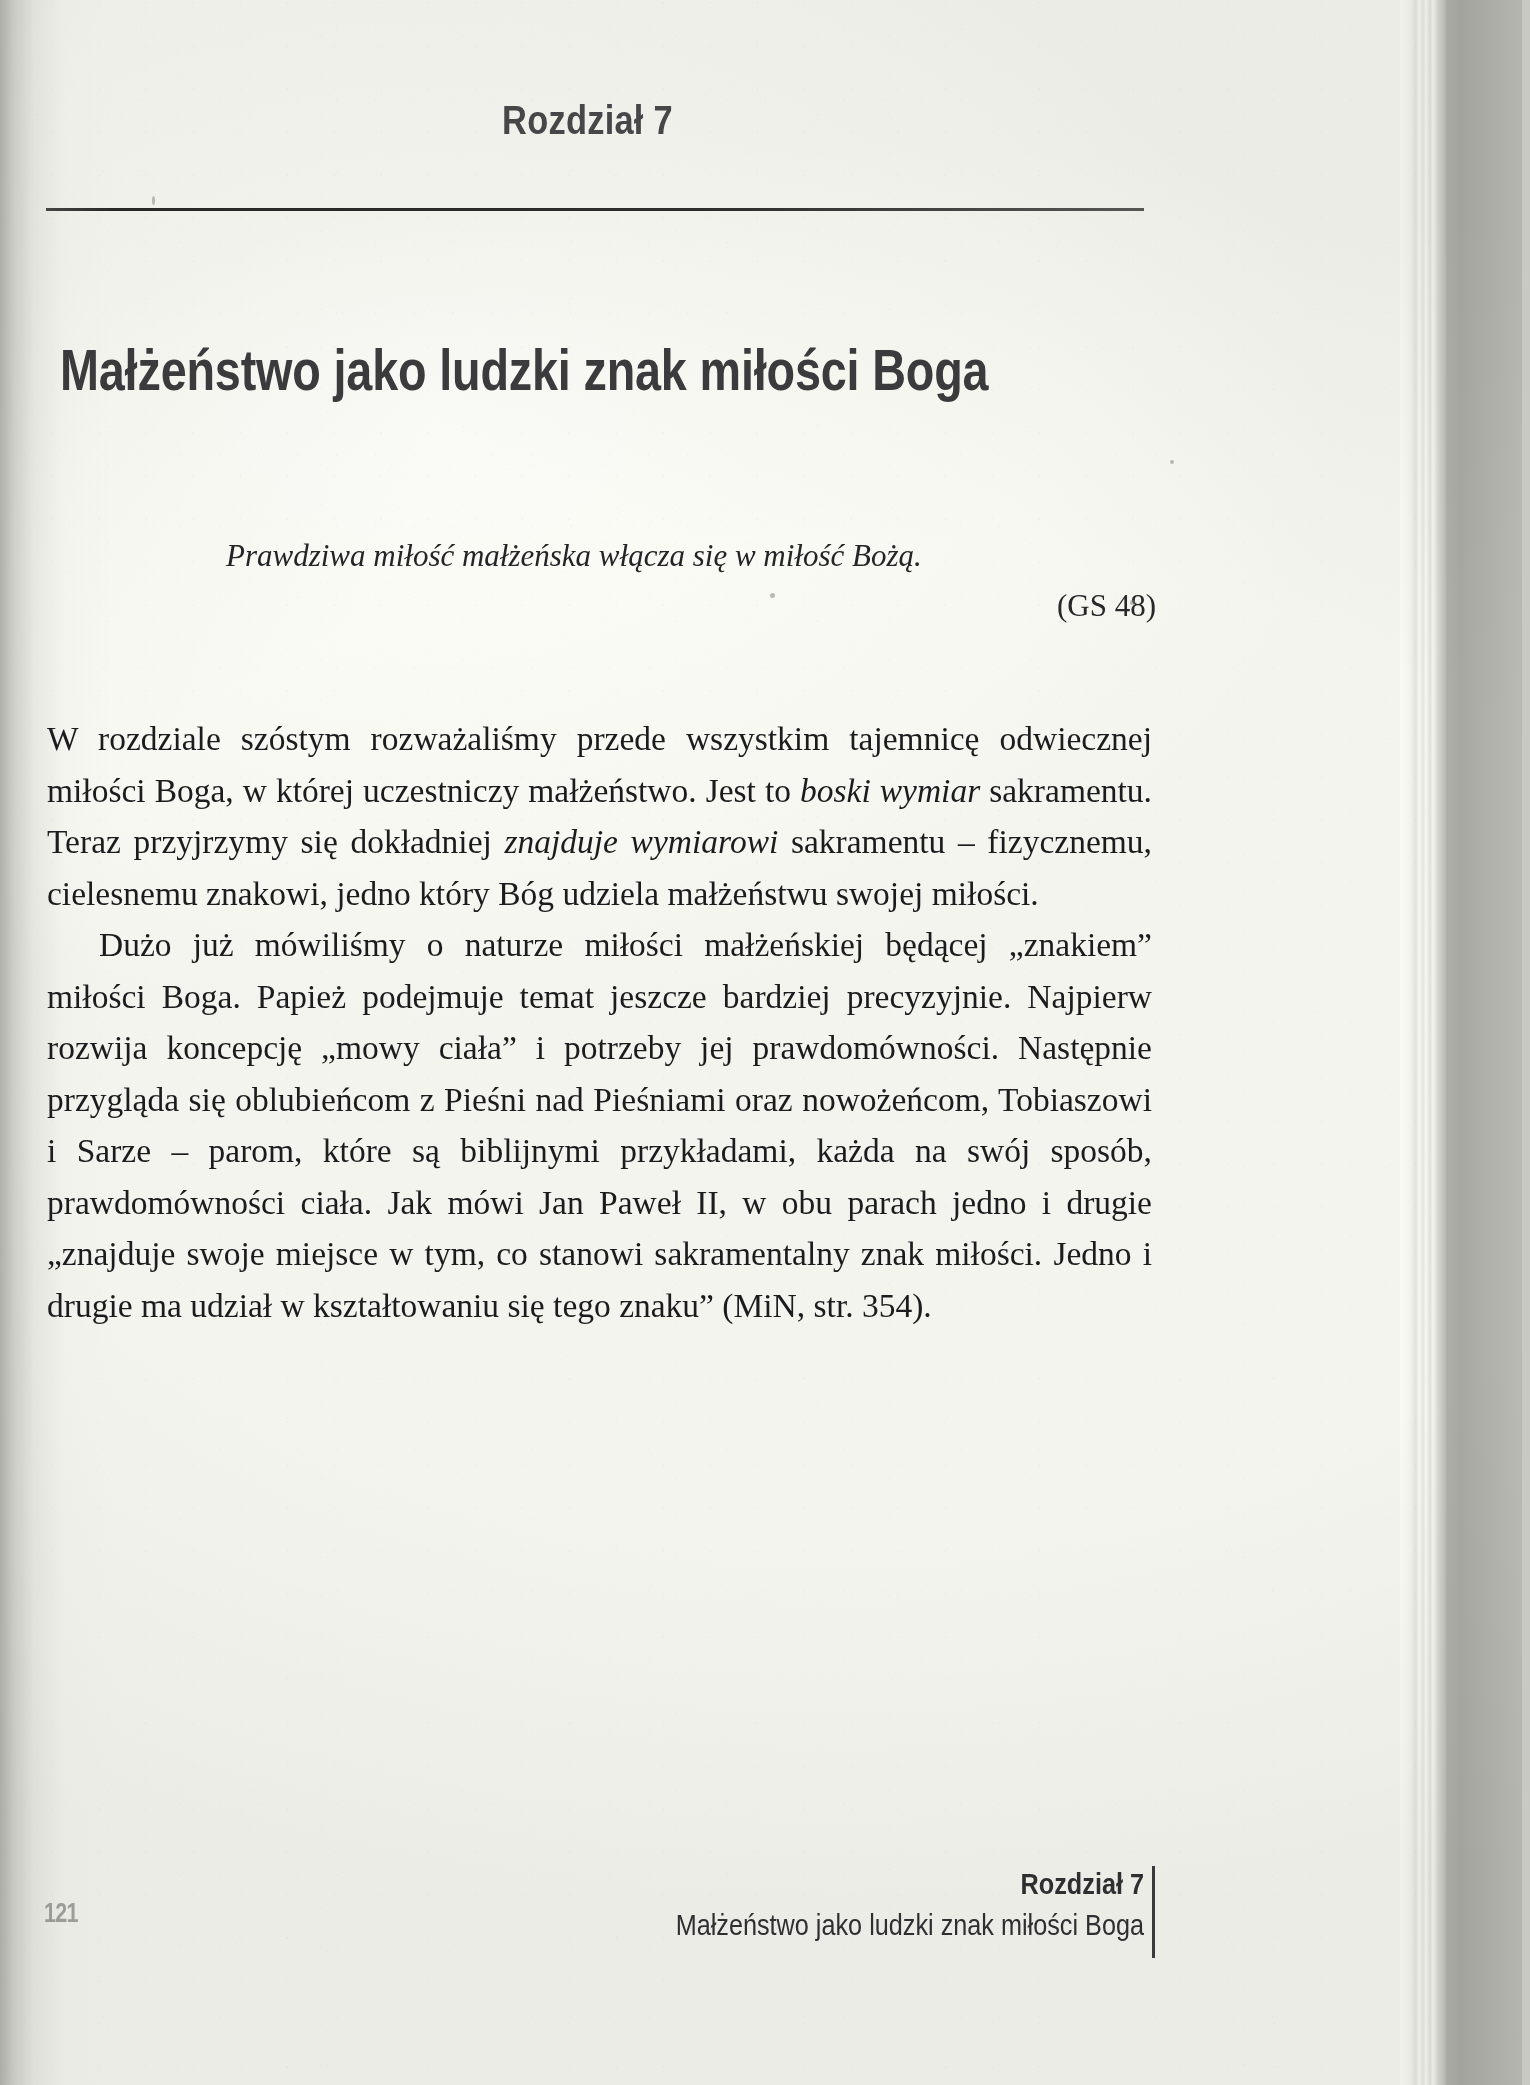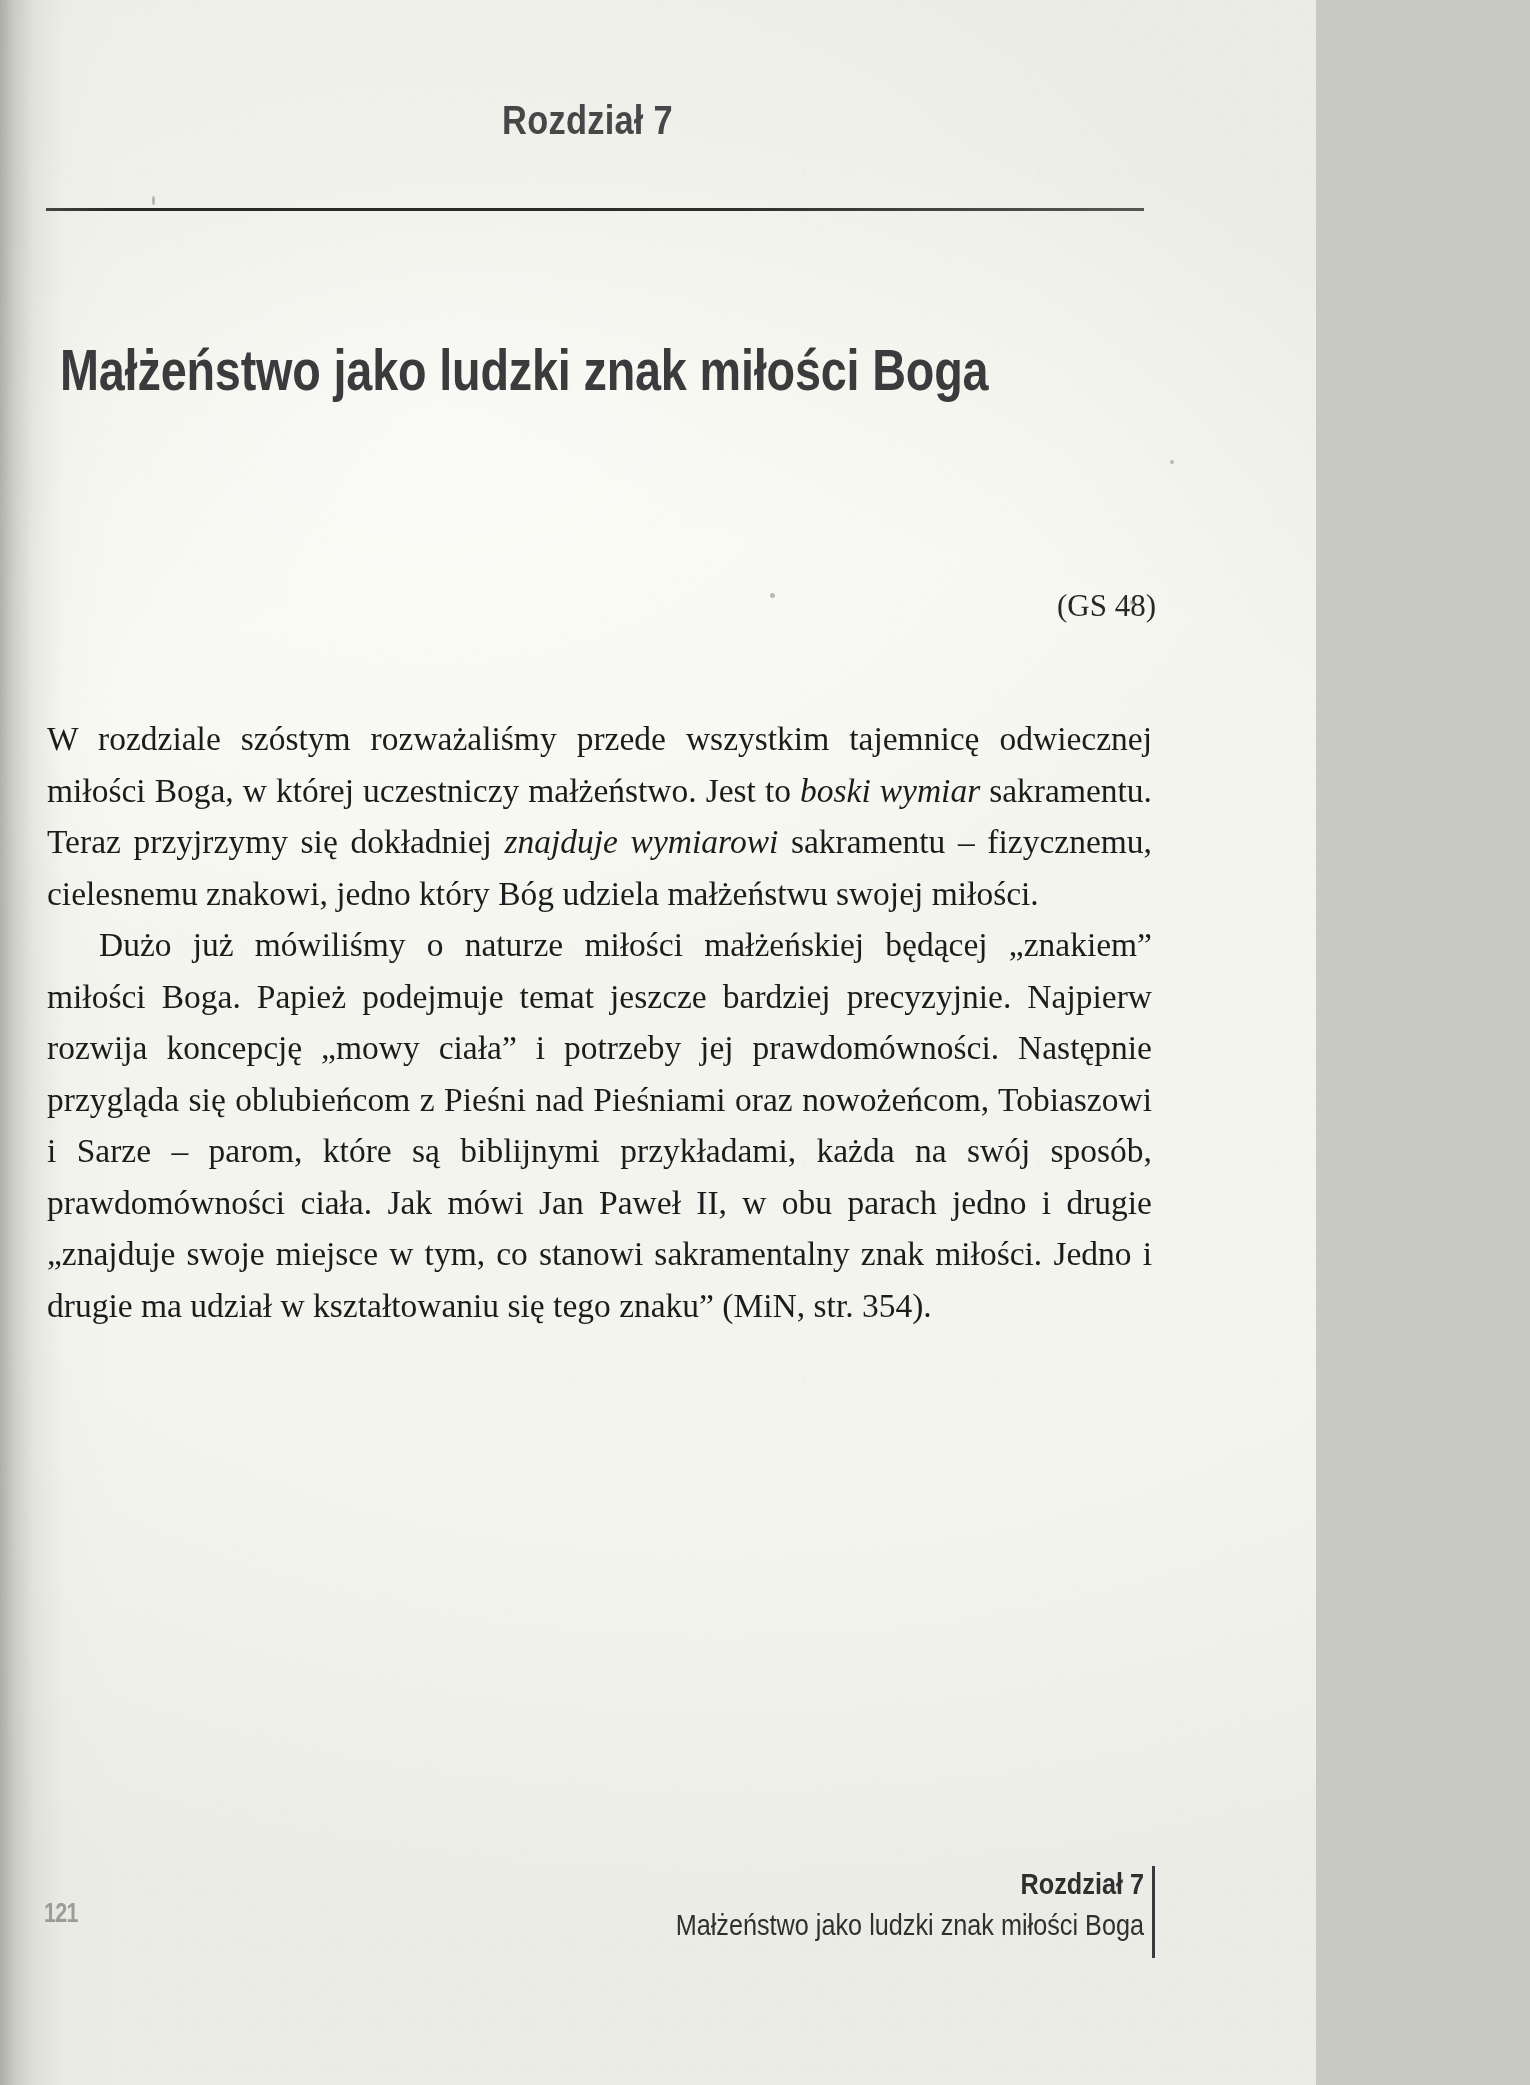--- a/index.html
+++ b/index.html
@@ -2,21 +2,21 @@
 <html><head>
 <meta charset="utf-8">
 <style>
   html, body {
     margin: 0;
     padding: 0;
     background: #c9c9c4;
   }
   #page {
     position: relative;
-    width: 1316px;
+    width: 1522px;
     height: 2085px;
     overflow: hidden;
     background: #fef9c3;
     font-family: "Liberation Serif", serif;
   }
 
   
   .scan-bg {
     position: absolute;
     inset: 0;
@@ -269,20 +269,21 @@
   <div class="vignette"></div>
 
   <div class="content">
 
     <div class="chapter-eyebrow">Rozdział 7</div>
 
     <div class="rule"></div>
 
     <div class="chapter-title">Małżeństwo jako ludzki znak miłości Boga</div>
 
+    <div class="epigraph">Prawdziwa miłość małżeńska włącza się w miłość Bożą.</div>
 
     <div class="epigraph-source">(GS 48)</div>
 
     <div class="body-text">
       <p class="first"><span>W rozdziale szóstym rozważaliśmy przede wszystkim tajemnicę odwiecznej miłości Boga, w której uczestniczy małżeństwo. Jest to </span><i>boski wymiar</i><span> sakramentu. Teraz przyjrzymy się dokładniej </span><i>znajduje wymiarowi</i><span> sakramentu – fizycznemu, cielesnemu znakowi, jedno który Bóg udziela małżeństwu swojej miłości.</span></p>
       <p><span>Dużo już mówiliśmy o naturze miłości małżeńskiej będącej „znakiem” miłości Boga. Papież podejmuje temat jeszcze bardziej precyzyjnie. Najpierw rozwija koncepcję „mowy ciała” i potrzeby jej prawdomówności. Następnie przygląda się oblubieńcom z Pieśni nad Pieśniami oraz nowożeńcom, Tobiaszowi i Sarze – parom, które są biblijnymi przykładami, każda na swój sposób, prawdomówności ciała. Jak mówi Jan Paweł II, w obu parach jedno i drugie „znajduje swoje miejsce w tym, co stanowi sakramentalny znak miłości. Jedno i drugie ma udział w kształtowaniu się tego znaku” (MiN, str. 354).</span></p>
     </div>
 
     <div class="page-number">121</div>
 

